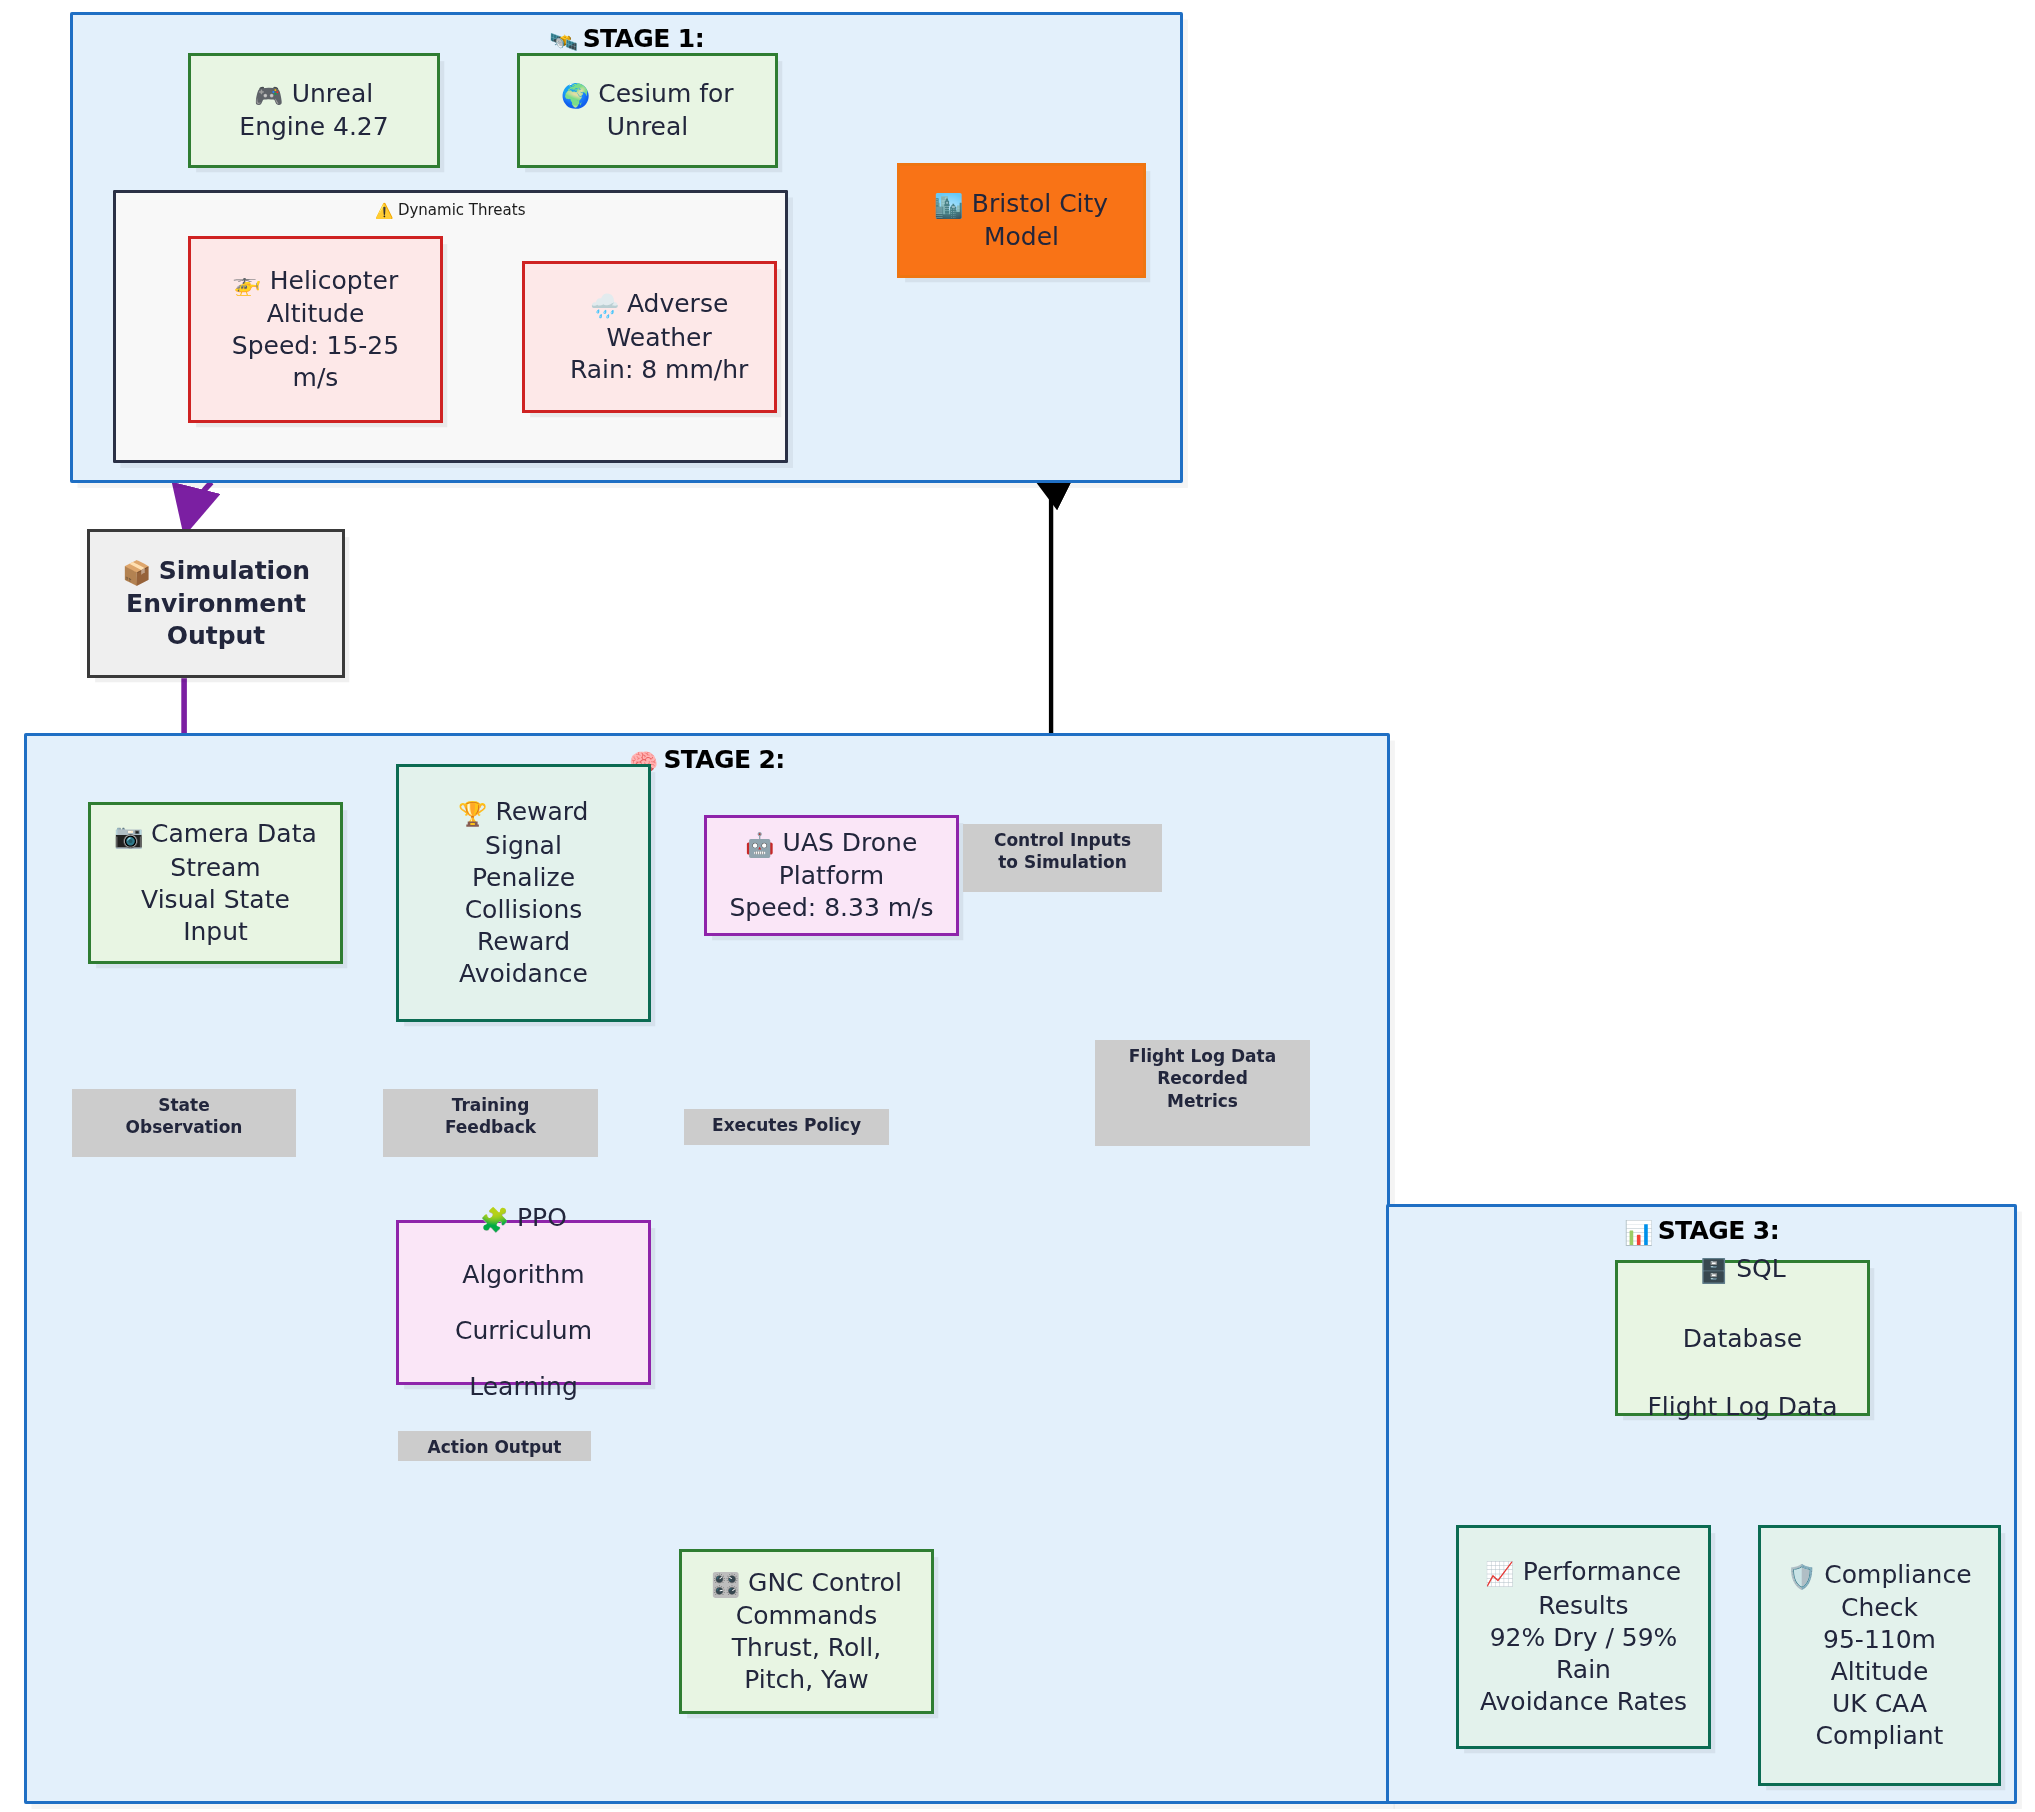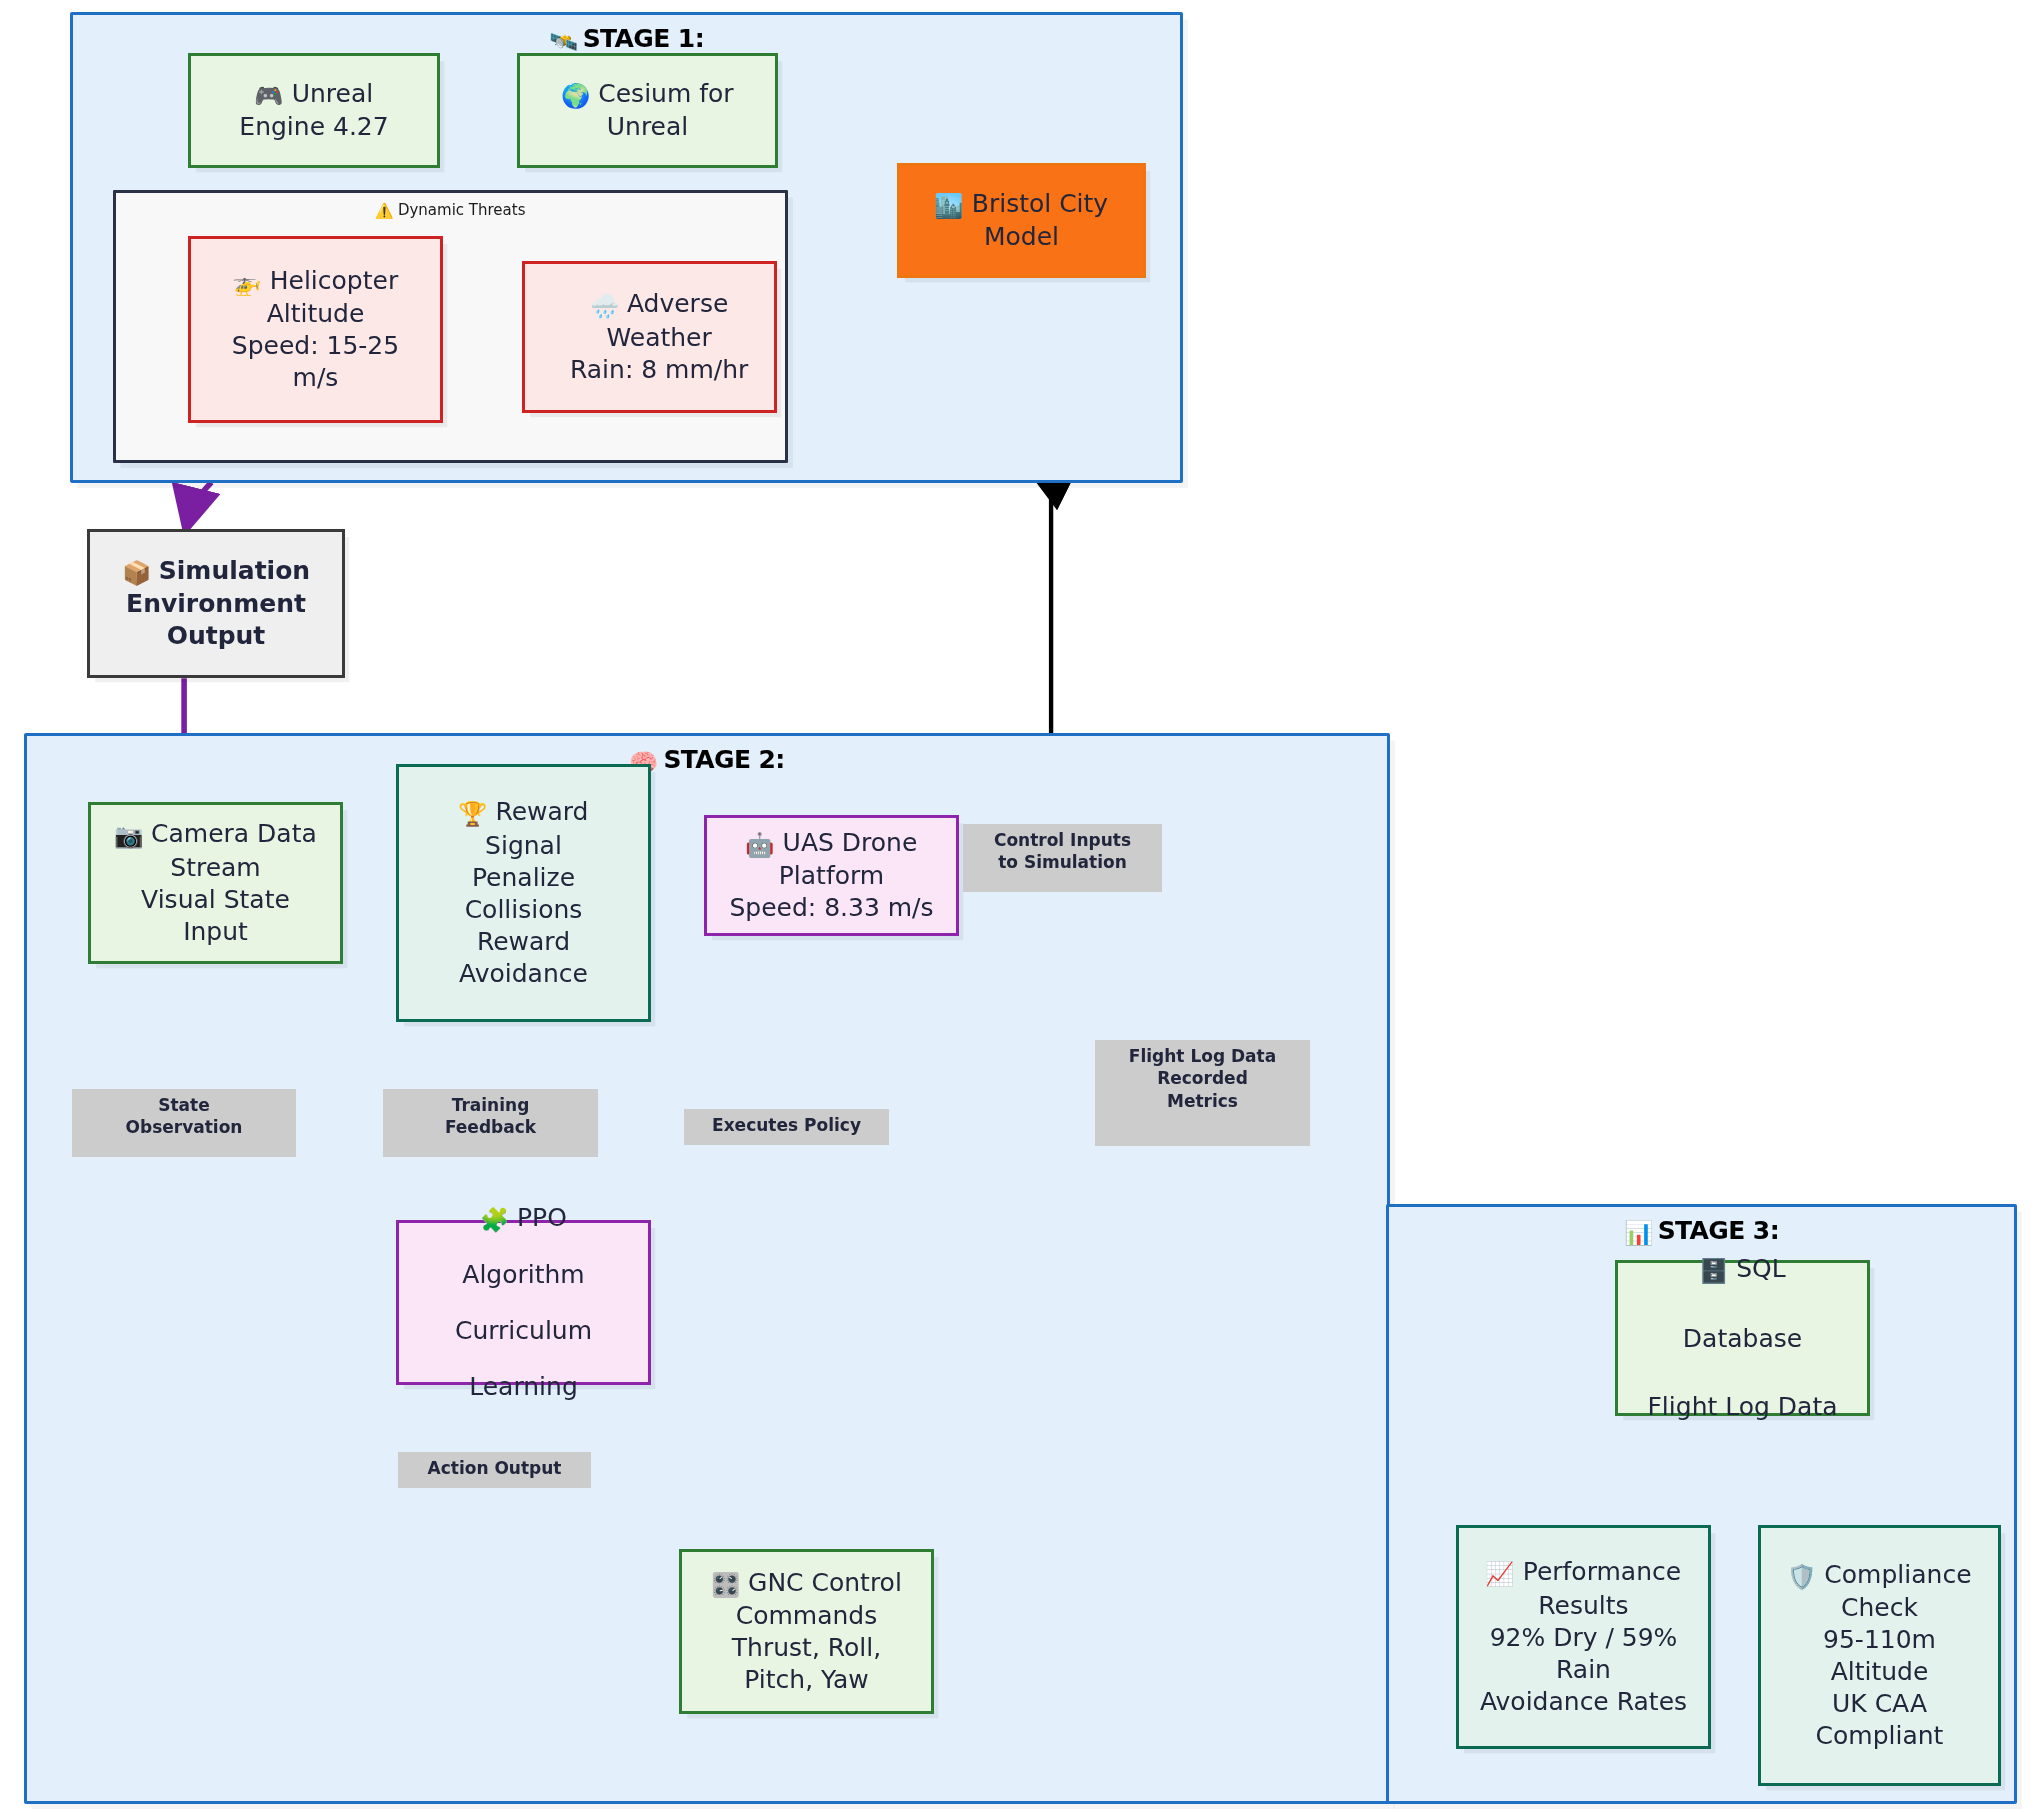--- a/index.html
+++ b/index.html
@@ -253,21 +253,21 @@
   </div>
 
   <div class="elabel" style="left:72px;top:1089px;width:224px;height:68px;">State
 Observation</div>
 
   <div class="elabel" style="left:383px;top:1089px;width:215px;height:68px;">Training
 Feedback</div>
 
   <div class="elabel" style="left:684px;top:1109px;width:205px;height:36px;">Executes Policy</div>
 
-  <div class="elabel" style="left:398px;top:1431px;width:193px;height:36px;margin-top:21px;">Action Output</div>
+  <div class="elabel" style="left:398px;top:1431px;width:193px;height:30px;">Action Output</div>
 
   <div class="elabel" style="left:963px;top:824px;width:199px;height:68px;">Control Inputs
 to Simulation</div>
 
   <div class="elabel" style="left:1095px;top:1040px;width:215px;height:106px;">Flight Log Data
 Recorded
 Metrics</div>
 
 </div>
 

